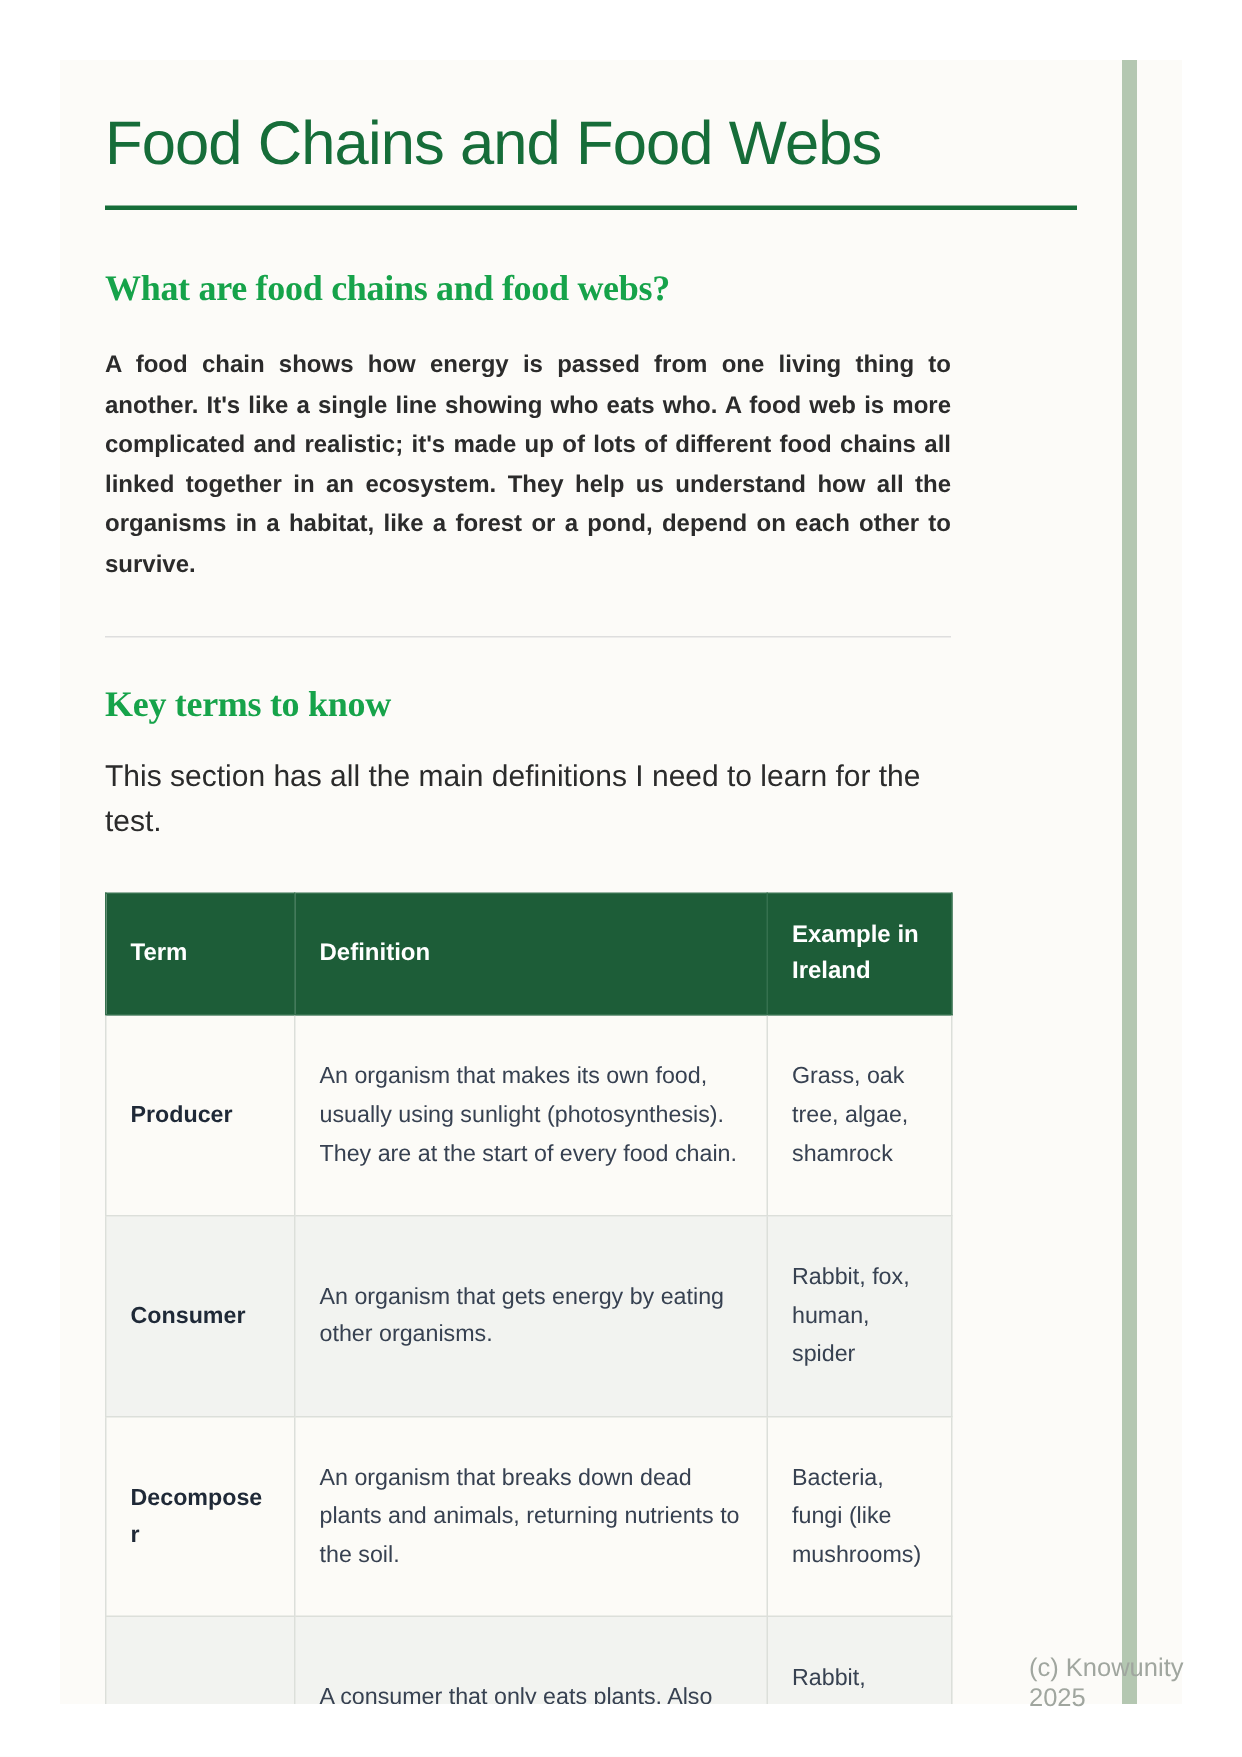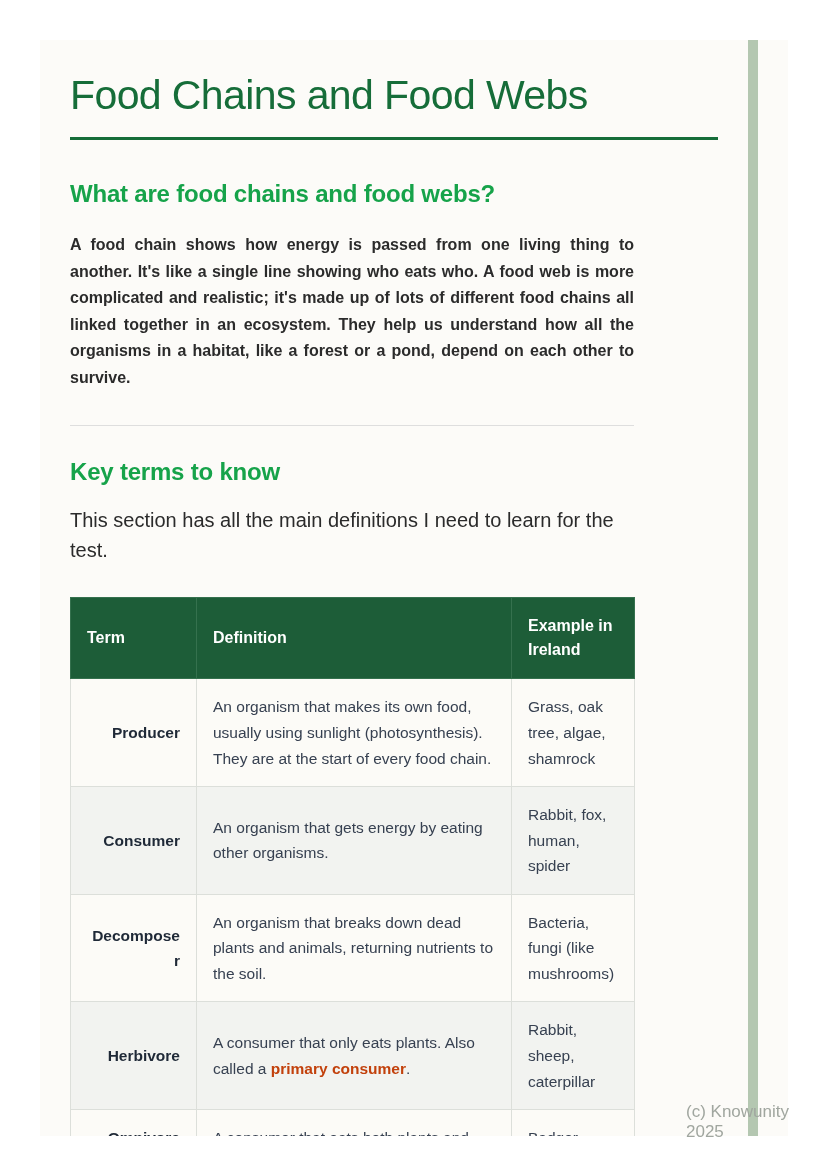--- a/index.html
+++ b/index.html
@@ -34,20 +34,21 @@
   .title-rule {
     margin-top:18px;
     width:648px; height:3px;
     background:#166d39;
   }
   .section-heading {
     font-size:24px;
     font-weight:700;
     color:#16a34a;
     letter-spacing:-0.2px;
+    font-family:Liberation Serif, serif;
   }
   .mt-lg { margin-top:40px; }
   .mt-md { margin-top:32px; }
   .paragraph {
     margin-top:24px;
     width:564px;
     font-size:16px;
     line-height:1.66;
     color:#2b2b2b;
     text-align:justify;
@@ -82,26 +83,26 @@
     text-align:left;
     padding:16px;
     line-height:1.5;
     border:1px solid #35714e;
     vertical-align:middle;
   }
   table.terms td {
     font-size:15.5px;
     color:#374151;
     line-height:1.65;
-    padding:15px 16px;
+    padding:28px 16px;
     border:1px solid #dcdfda;
     vertical-align:middle;
     word-wrap:break-word;
   }
-  table.terms td.term { font-weight:700; color:#1f2937;text-align:right; }
+  table.terms td.term { font-weight:700; color:#1f2937; }
   table.terms tbody tr:nth-child(odd)  td { background:#fcfbf7; }
   table.terms tbody tr:nth-child(even) td { background:#f2f3f0; }
   .bold { font-weight:700; color:#c2410c; }
   .watermark {
     position:absolute;
     left:686px; top:1102px;
     font-size:17px;
     color:#a0a69f;
     z-index:5;
   }

